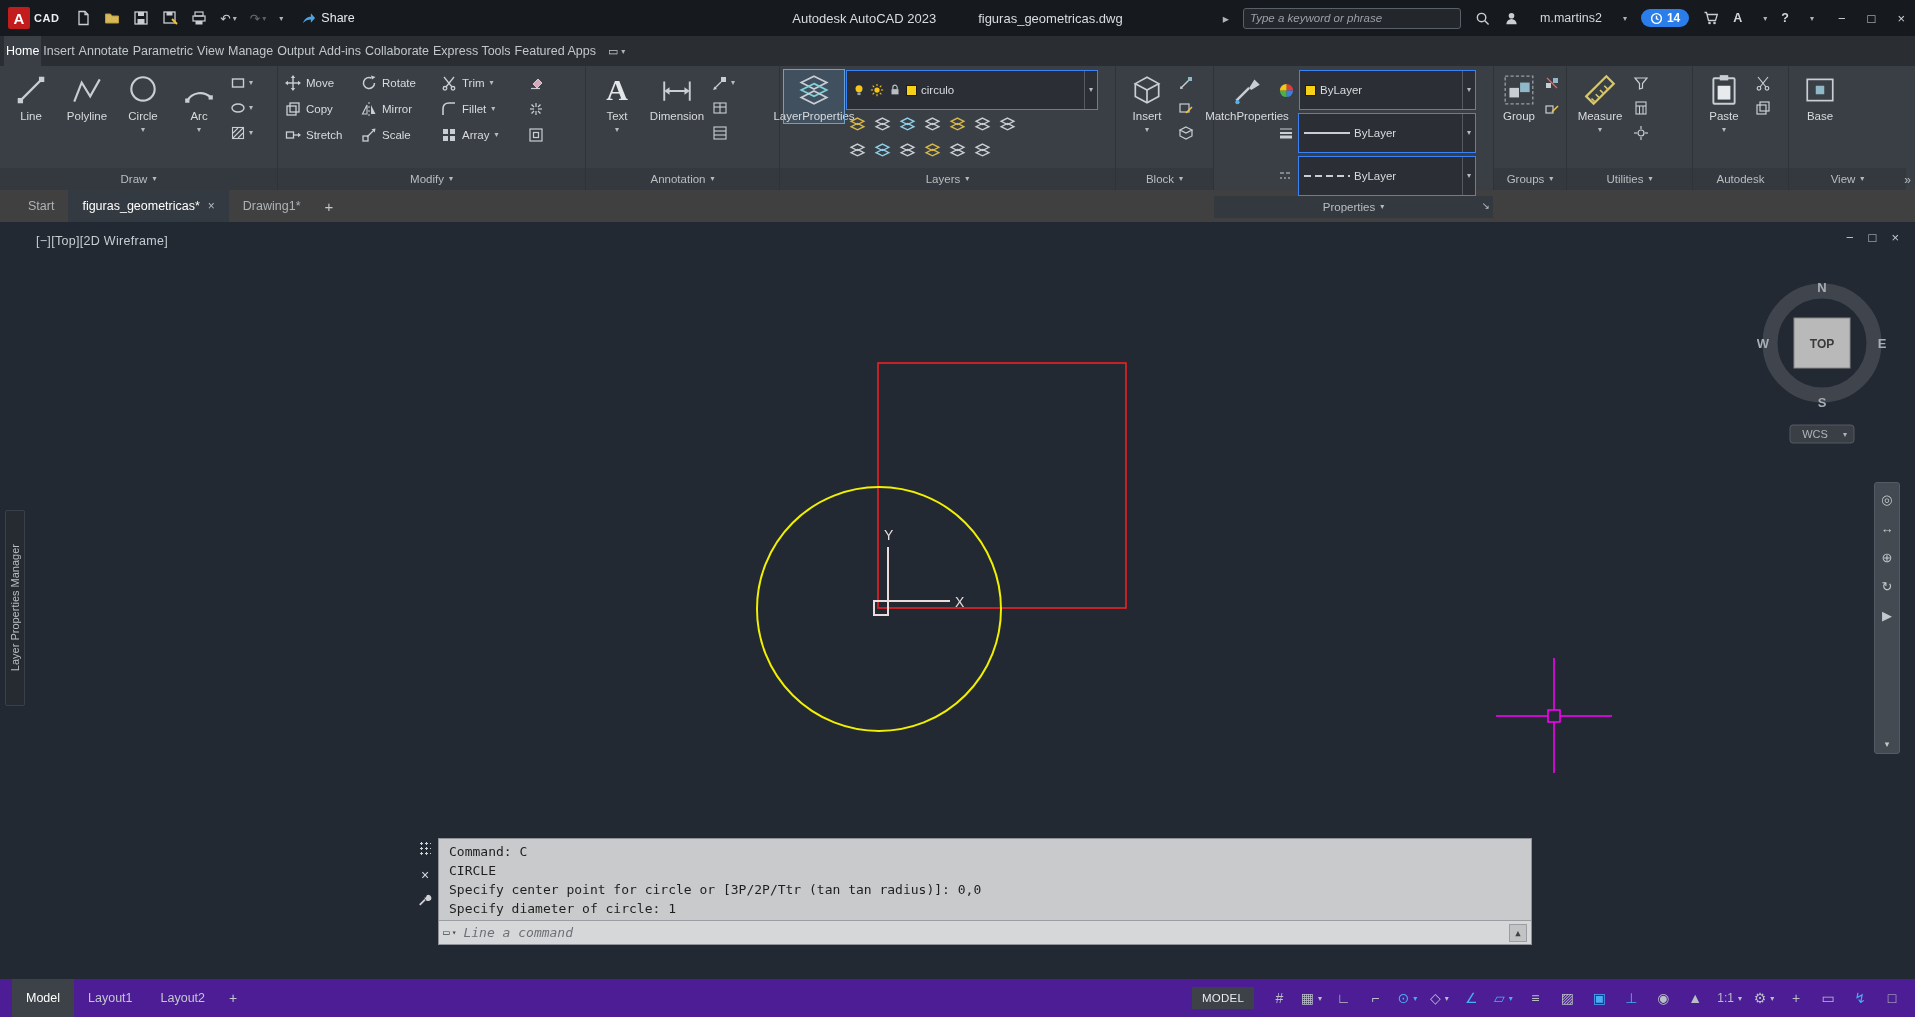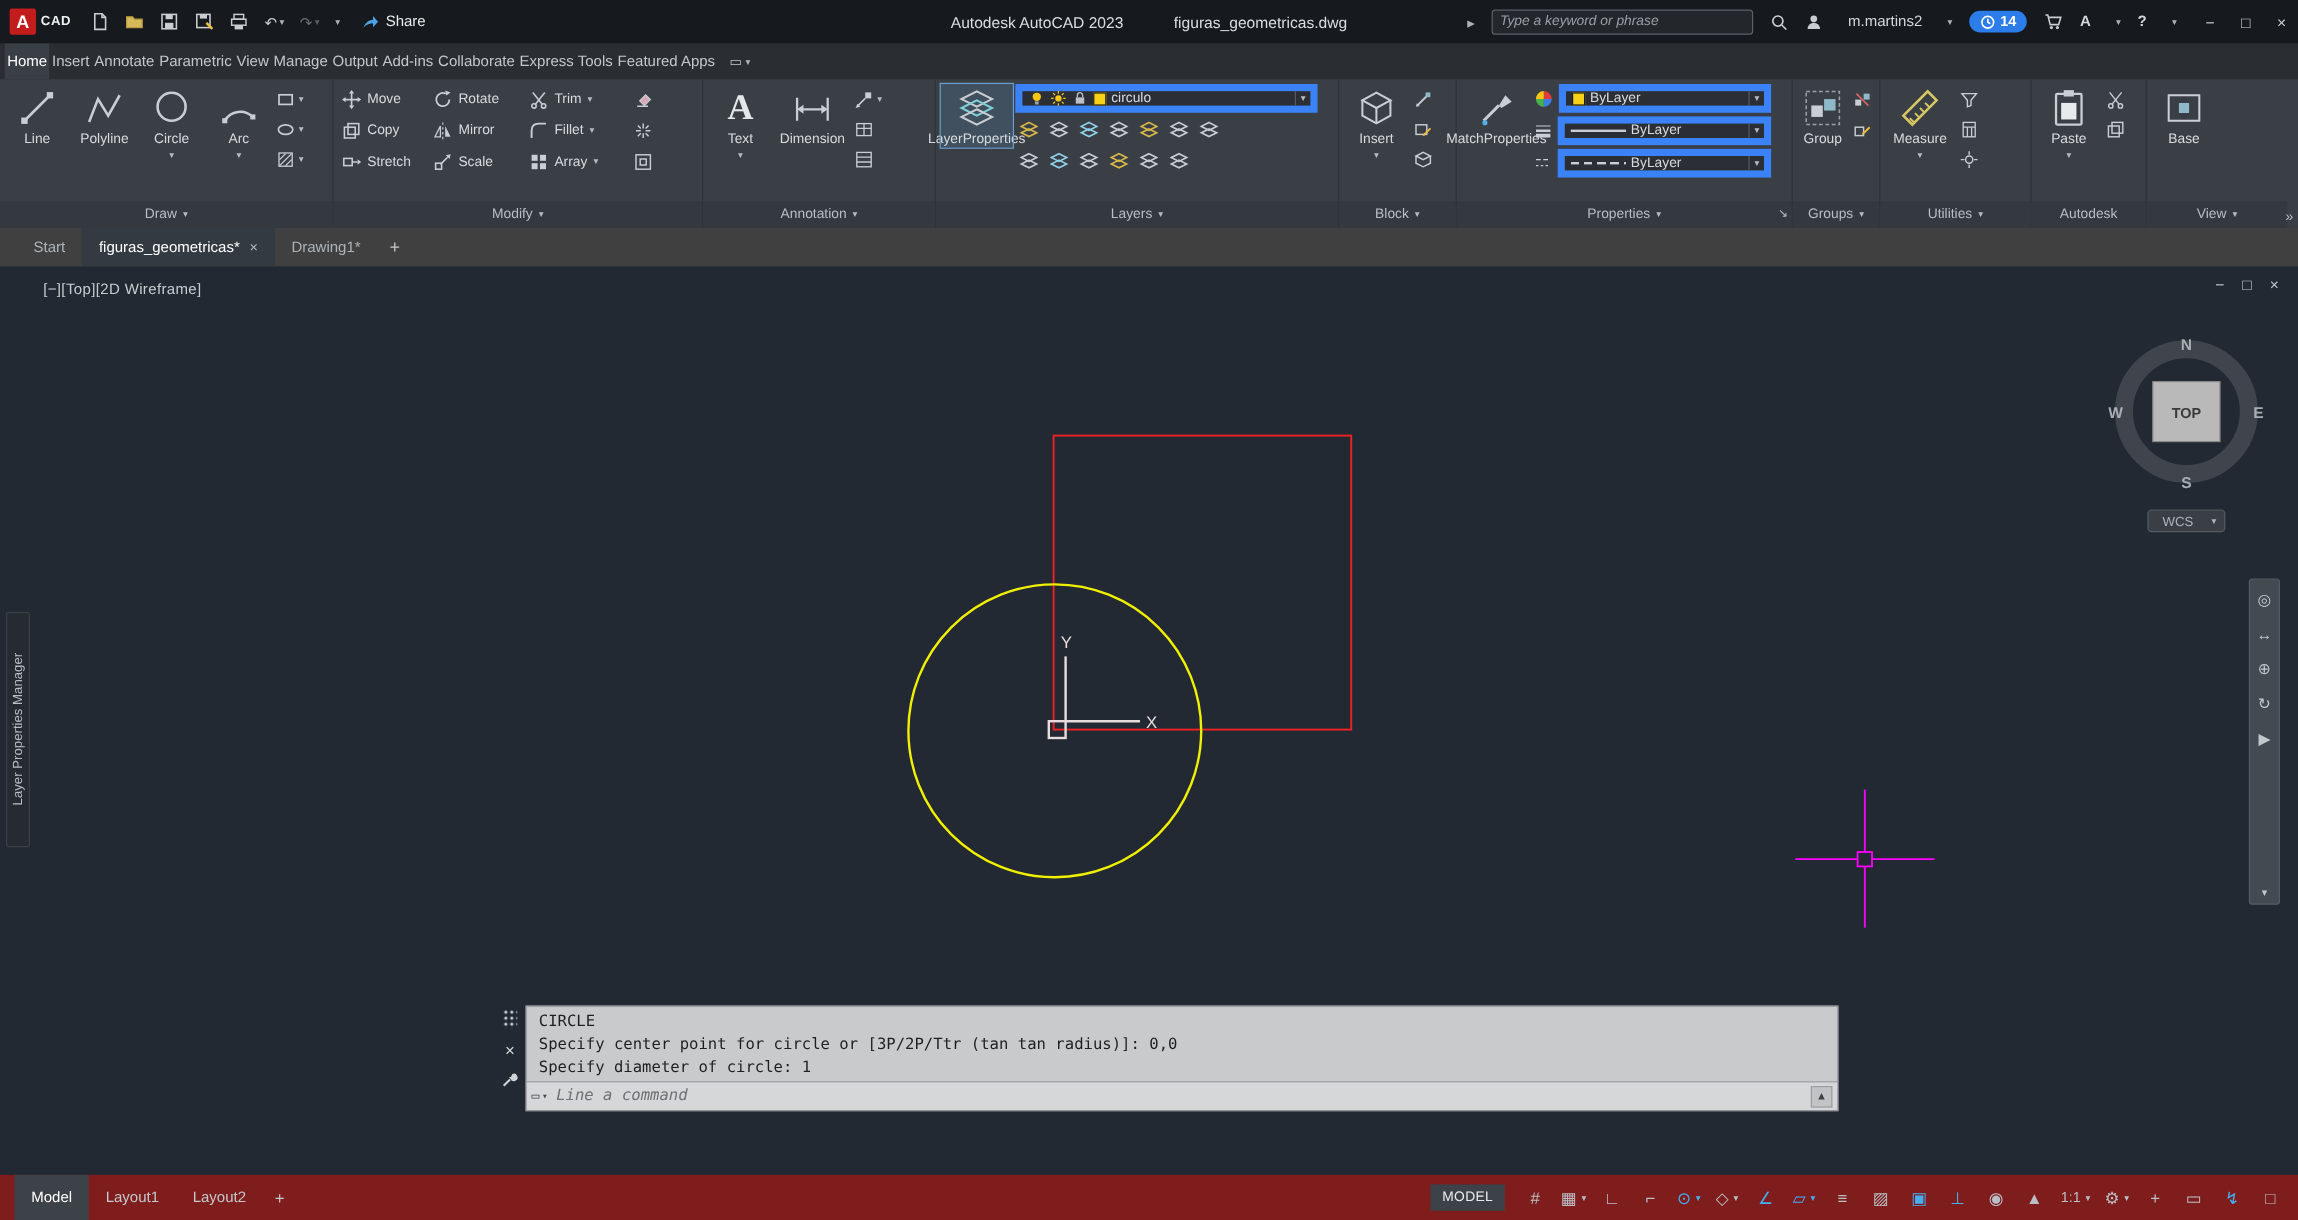--- a/index.html
+++ b/index.html
@@ -53,22 +53,22 @@
     color:#d8dbde;font-size:11.5px;text-align:center;line-height:1.15;}
   .bb svg{width:34px;height:34px;flex:none;}
   .bb.hl{background:#40505e;outline:1px solid #6a9fd0;}
   .sm{display:flex;align-items:center;gap:5px;height:26px;padding:0 3px;color:#d8dbde;
     font-size:11.5px;white-space:nowrap;}
   .sm svg,.mini svg{width:16px;height:16px;flex:none;}
   .mini{display:flex;align-items:center;gap:3px;height:25px;padding:0 2px;}
   .minicol{display:flex;flex-direction:column;justify-content:flex-start;}
   .mgrid{display:grid;grid-template-columns:76px 80px 88px 28px;grid-auto-rows:26px;align-items:center;}
   .text-A{font-family:"Liberation Serif",serif;font-weight:bold;font-size:30px;line-height:34px;color:#e3e7ea;}
-  .combo{display:flex;align-items:center;gap:4px;background:#2b2f35;border:6px solid #3b82f6;
-    height:24px;padding:0 0 0 5px;color:#d8dbde;font-size:11.5px;}
+  .combo{display:flex;align-items:center;gap:4px;background:#2b2f35;border:1px solid #3b82f6;
+    height:40px;padding:0 0 0 5px;color:#d8dbde;font-size:11.5px;}
   .combo .carrow{margin-left:auto;border-left:1px solid #555a61;height:100%;display:flex;
     align-items:center;padding:0 4px;}
   .swatch{width:11px;height:11px;background:#f7d117;border:1px solid #1d1d1d;flex:none;}
   .lcol{display:flex;flex-direction:column;gap:3px;width:252px;}
   .lrow{display:flex;align-items:center;gap:2px;}
   .ltool{width:23px;height:23px;display:flex;align-items:center;justify-content:center;}
   .ltool svg{width:17px;height:17px;}
   .pcol{display:flex;flex-direction:column;gap:3px;width:198px;}
   .prow{display:flex;align-items:center;gap:4px;}
   .prow .combo{flex:1;}
@@ -116,21 +116,21 @@
   .cmd-line{height:19px;display:flex;align-items:center;white-space:pre;}
   .cmd-input{height:24px;background:#d6d7d8;border-top:1px solid #9a9da1;display:flex;
     align-items:center;padding:0 4px;gap:7px;
     font-family:"DejaVu Sans Mono","Liberation Mono",monospace;font-size:13px;color:#6d7075;}
   .cmd-kb{display:flex;align-items:center;gap:2px;color:#43474c;font-size:11px;}
   .ghost{font-style:italic;}
   .cmd-scroll{margin-left:auto;width:18px;height:18px;background:#c2c3c5;border:1px solid #9a9da1;
     display:flex;align-items:center;justify-content:center;font-size:9px;color:#3f4246;}
 
   
-  .statusbar{position:absolute;left:0;top:979px;width:100%;height:38px;background:#7f1d1d;
+  .statusbar{position:absolute;left:0;top:979px;width:100%;height:38px;background:#4c1d95;
     display:flex;align-items:center;padding:0 8px 0 12px;font-size:12.5px;color:#c3c8cd;z-index:50;}
   .lt{display:flex;align-items:center;height:38px;padding:0 14px;}
   .lt.active{background:#3d4248;color:#fff;}
   .lt-add{padding:0 10px;font-size:14px;}
   .model-btn{background:#3d4248;color:#e9ebed;padding:5px 10px;font-size:11.5px;margin-right:8px;
     letter-spacing:.3px;}
   .sicons{margin-left:auto;display:flex;align-items:center;gap:2px;}
   .sic{min-width:30px;height:26px;display:flex;align-items:center;justify-content:center;gap:2px;
     color:#b9bfc5;font-size:14px;}
   .sic .g{line-height:1;}
@@ -992,20 +992,21 @@
         <div class="cmd-grip"></div>
         <span class="cmd-x">×</span>
         <svg width="14" height="14" viewBox="0 0 16 16">
             <path d="M2 13.5L8 7.5" stroke="#cfd3d7" stroke-width="2"></path>
             <path d="M8.5 7A3.5 3.5 0 1 0 10 2.5L9 5l-2 .5z" fill="#cfd3d7"></path>
           </svg>
       </div>
       <div class="cmd-main">
         <div class="cmd-lines">
 
+        <div class="cmd-line">Command: C</div>
             <div class="cmd-line">CIRCLE</div>
             <div class="cmd-line">Specify center point for circle or [3P/2P/Ttr (tan tan radius)]: 0,0</div>
             <div class="cmd-line">Specify diameter of circle: 1</div>
           </div>
         <div class="cmd-input">
           <span class="cmd-kb">
             <span>▭</span>
               <span style="font-size:8px;">▾</span>
           </span>
           <span class="ghost">Line a command</span>

